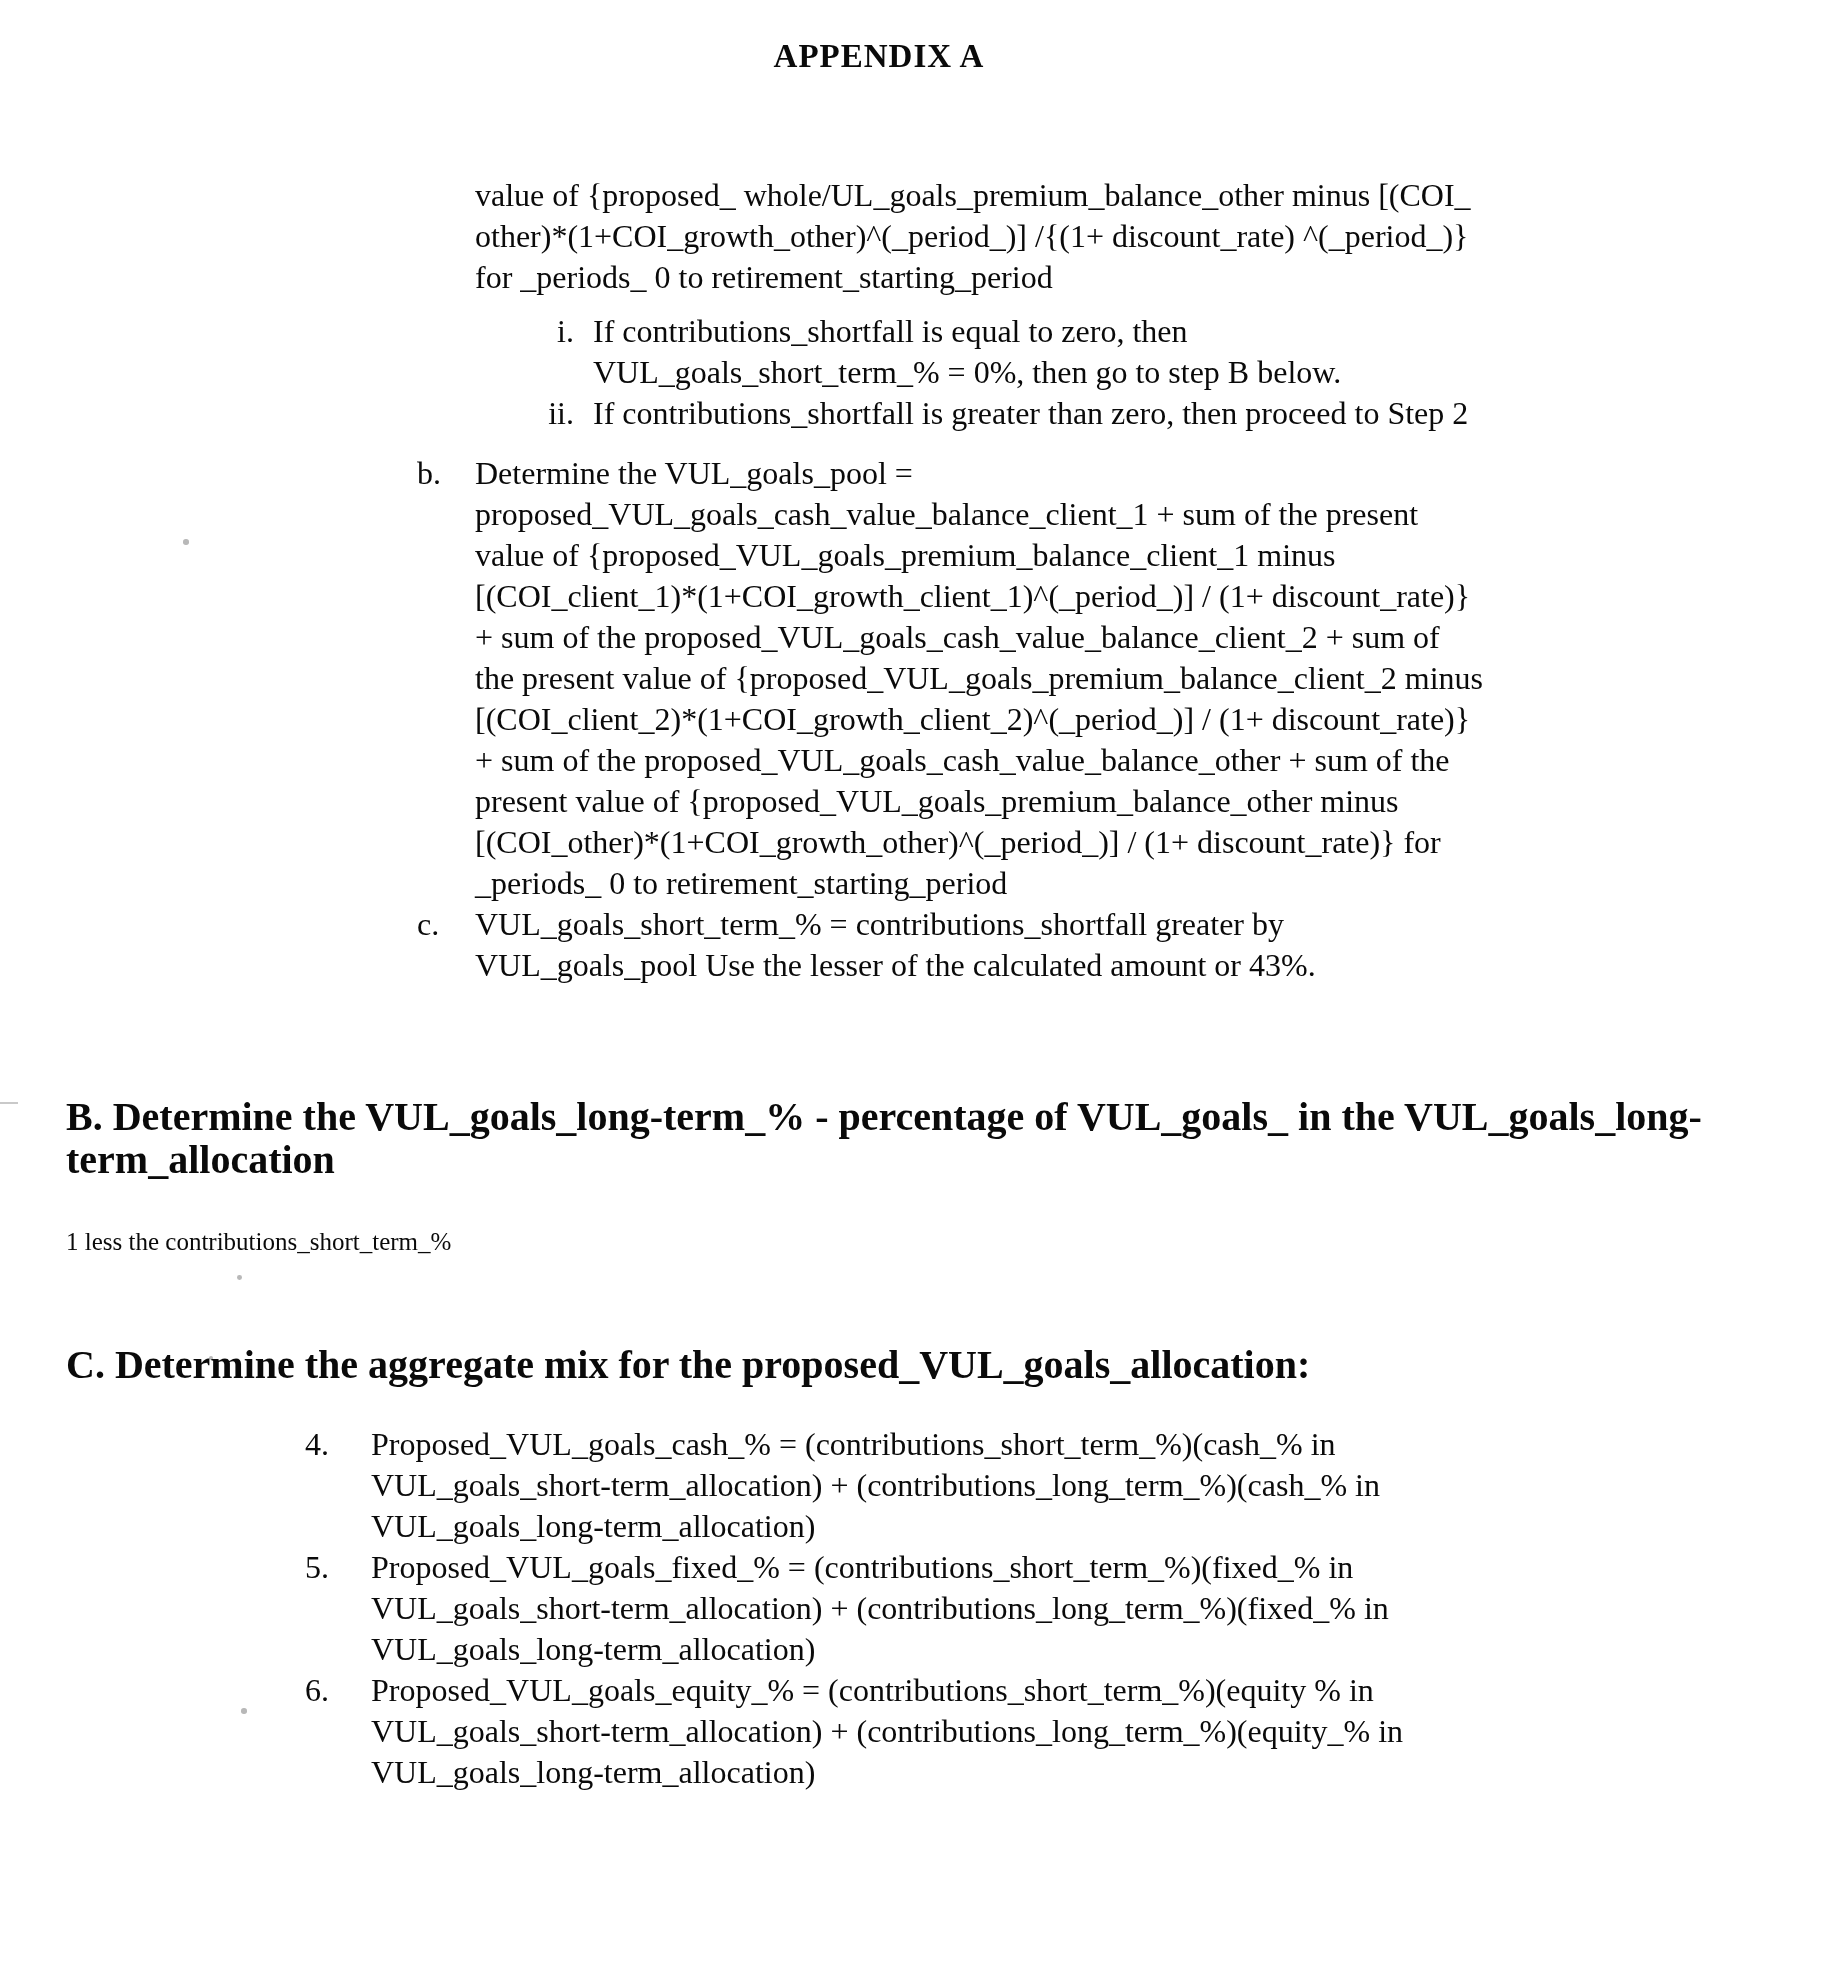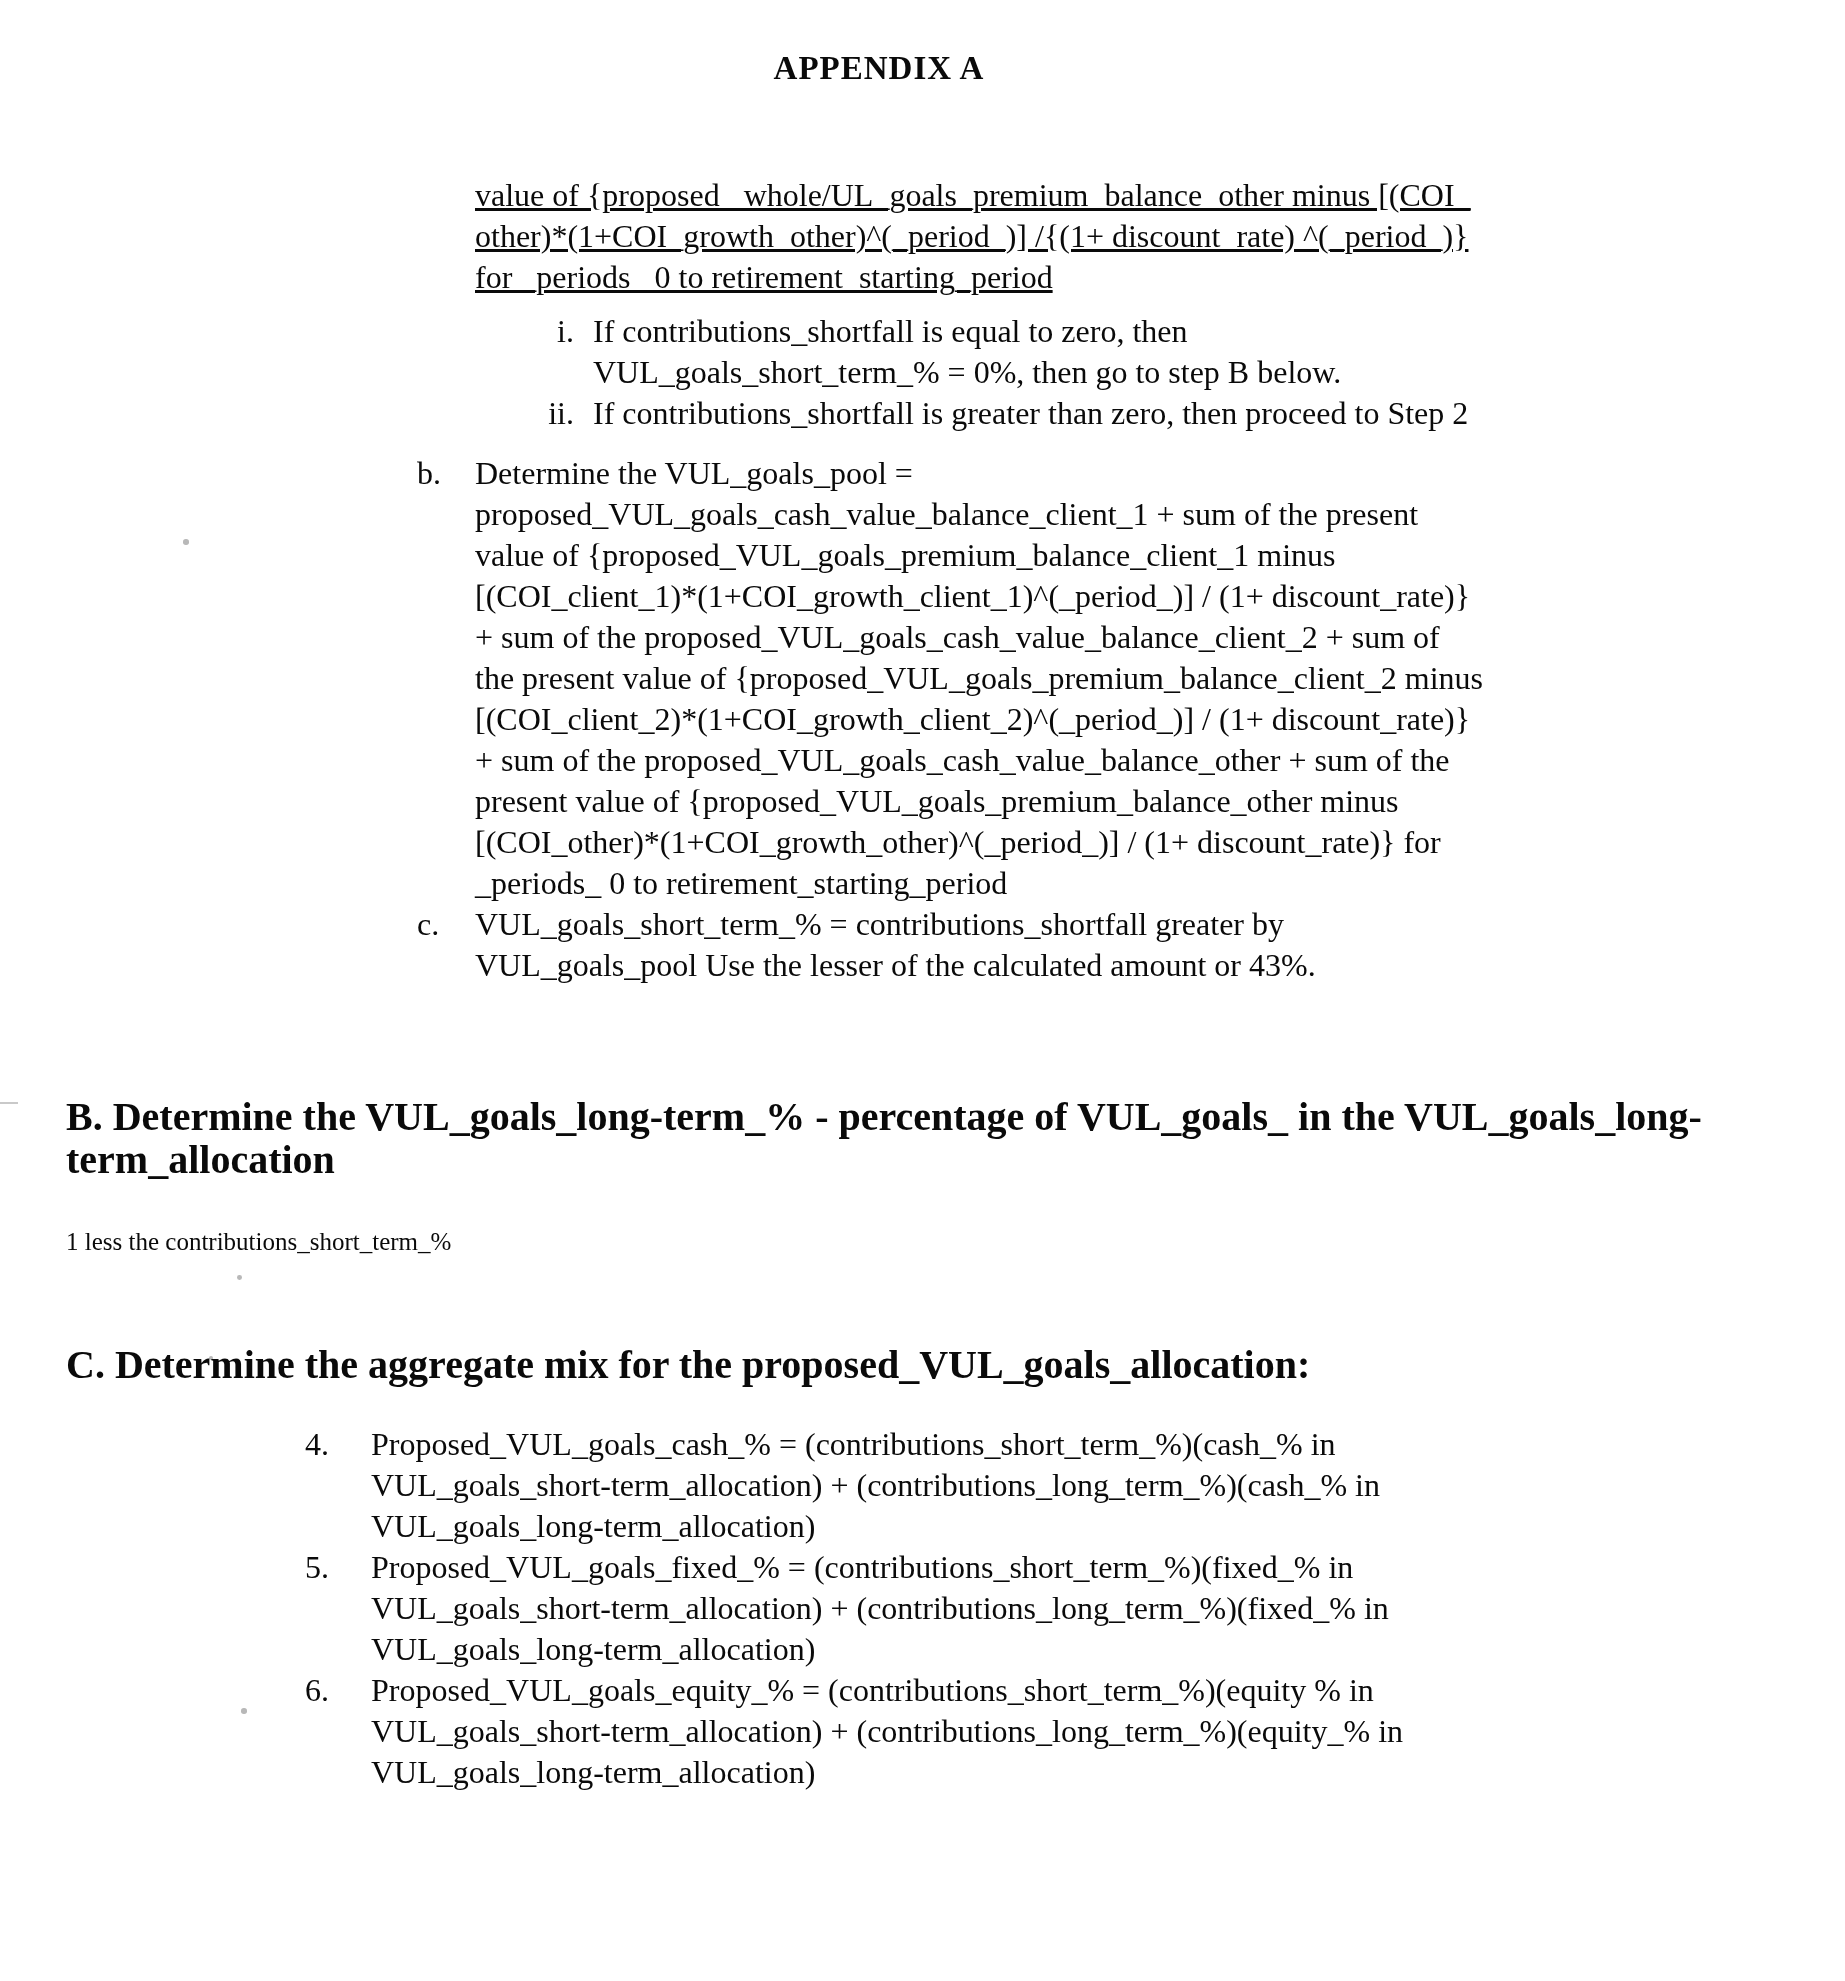--- a/index.html
+++ b/index.html
@@ -24,38 +24,37 @@
     padding: 0;
   }
 
   
   .doc-title {
     text-align: center;
     font-weight: bold;
     font-size: 33px;
     letter-spacing: 1px;
     margin: 0;
-    padding-top: 50px;
+    padding-top: 38px;
     padding-right: 88px;
     font-family: "Liberation Serif", "DejaVu Serif", serif;
   }
 
   
   .body-text {
     font-size: 32px;
     line-height: 41px;
   }
 
   
   .block-a {
     position: absolute;
     left: 475px;
     top: 175px;
     width: 1307px;
-    text-decoration: underline;
   }
   .block-a .para-line {
     white-space: nowrap;
   }
 
   
   .roman-list {
     list-style: none;
     margin: 0;
     padding: 0;

